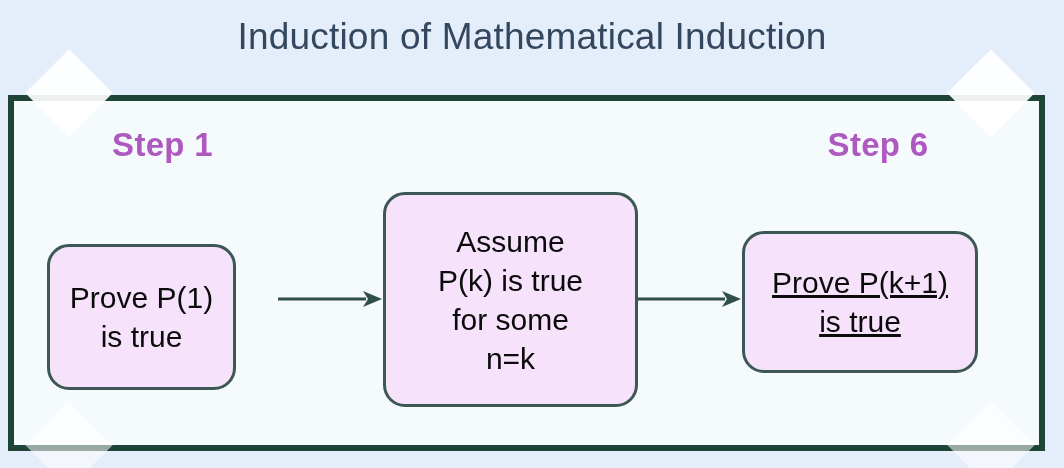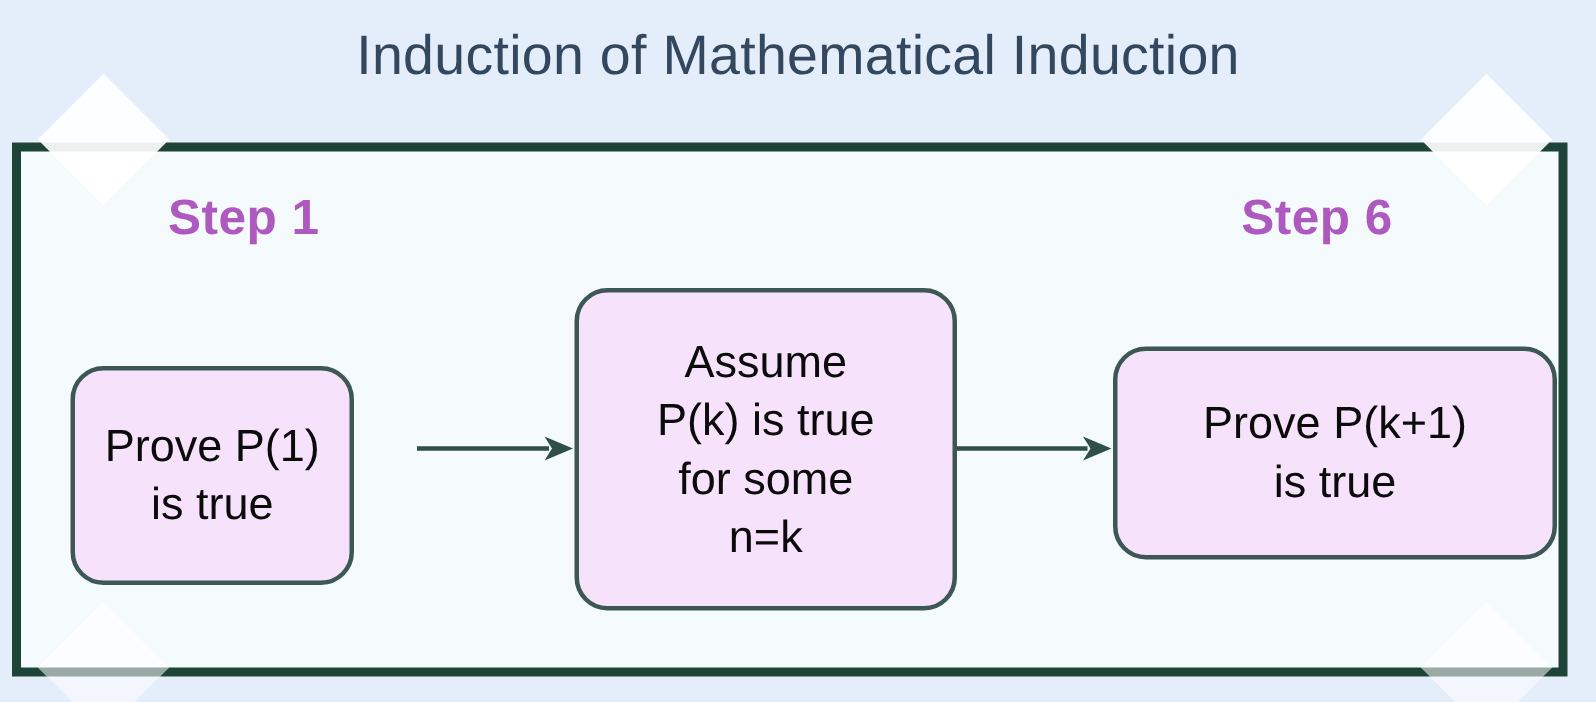--- a/index.html
+++ b/index.html
@@ -86,21 +86,21 @@
     display: flex;
     align-items: center;
     justify-content: center;
     text-align: center;
     color: #0b0b0b;
     font-size: 30px;
     line-height: 39px;
   }
   .box.b1 { left: 47px;  top: 228px; width: 189px; height: 146px; margin-top: 16px; }
   .box.b2 { left: 383px; top: 192px; width: 255px; height: 215px; }
-  .box.b3 { left: 742px; top: 231px; width: 296px; height: 142px; }
+  .box.b3 { left: 742px; top: 231px; width: 236px; height: 142px; text-decoration: underline; }
   .box .txt { padding: 0 8px; }
 
   
   .arrow {
     position: absolute;
     top: 288px;
     height: 22px;
   }
   .arrow.a1 { left: 278px; width: 106px; }
   .arrow.a2 { left: 638px; width: 105px; }

